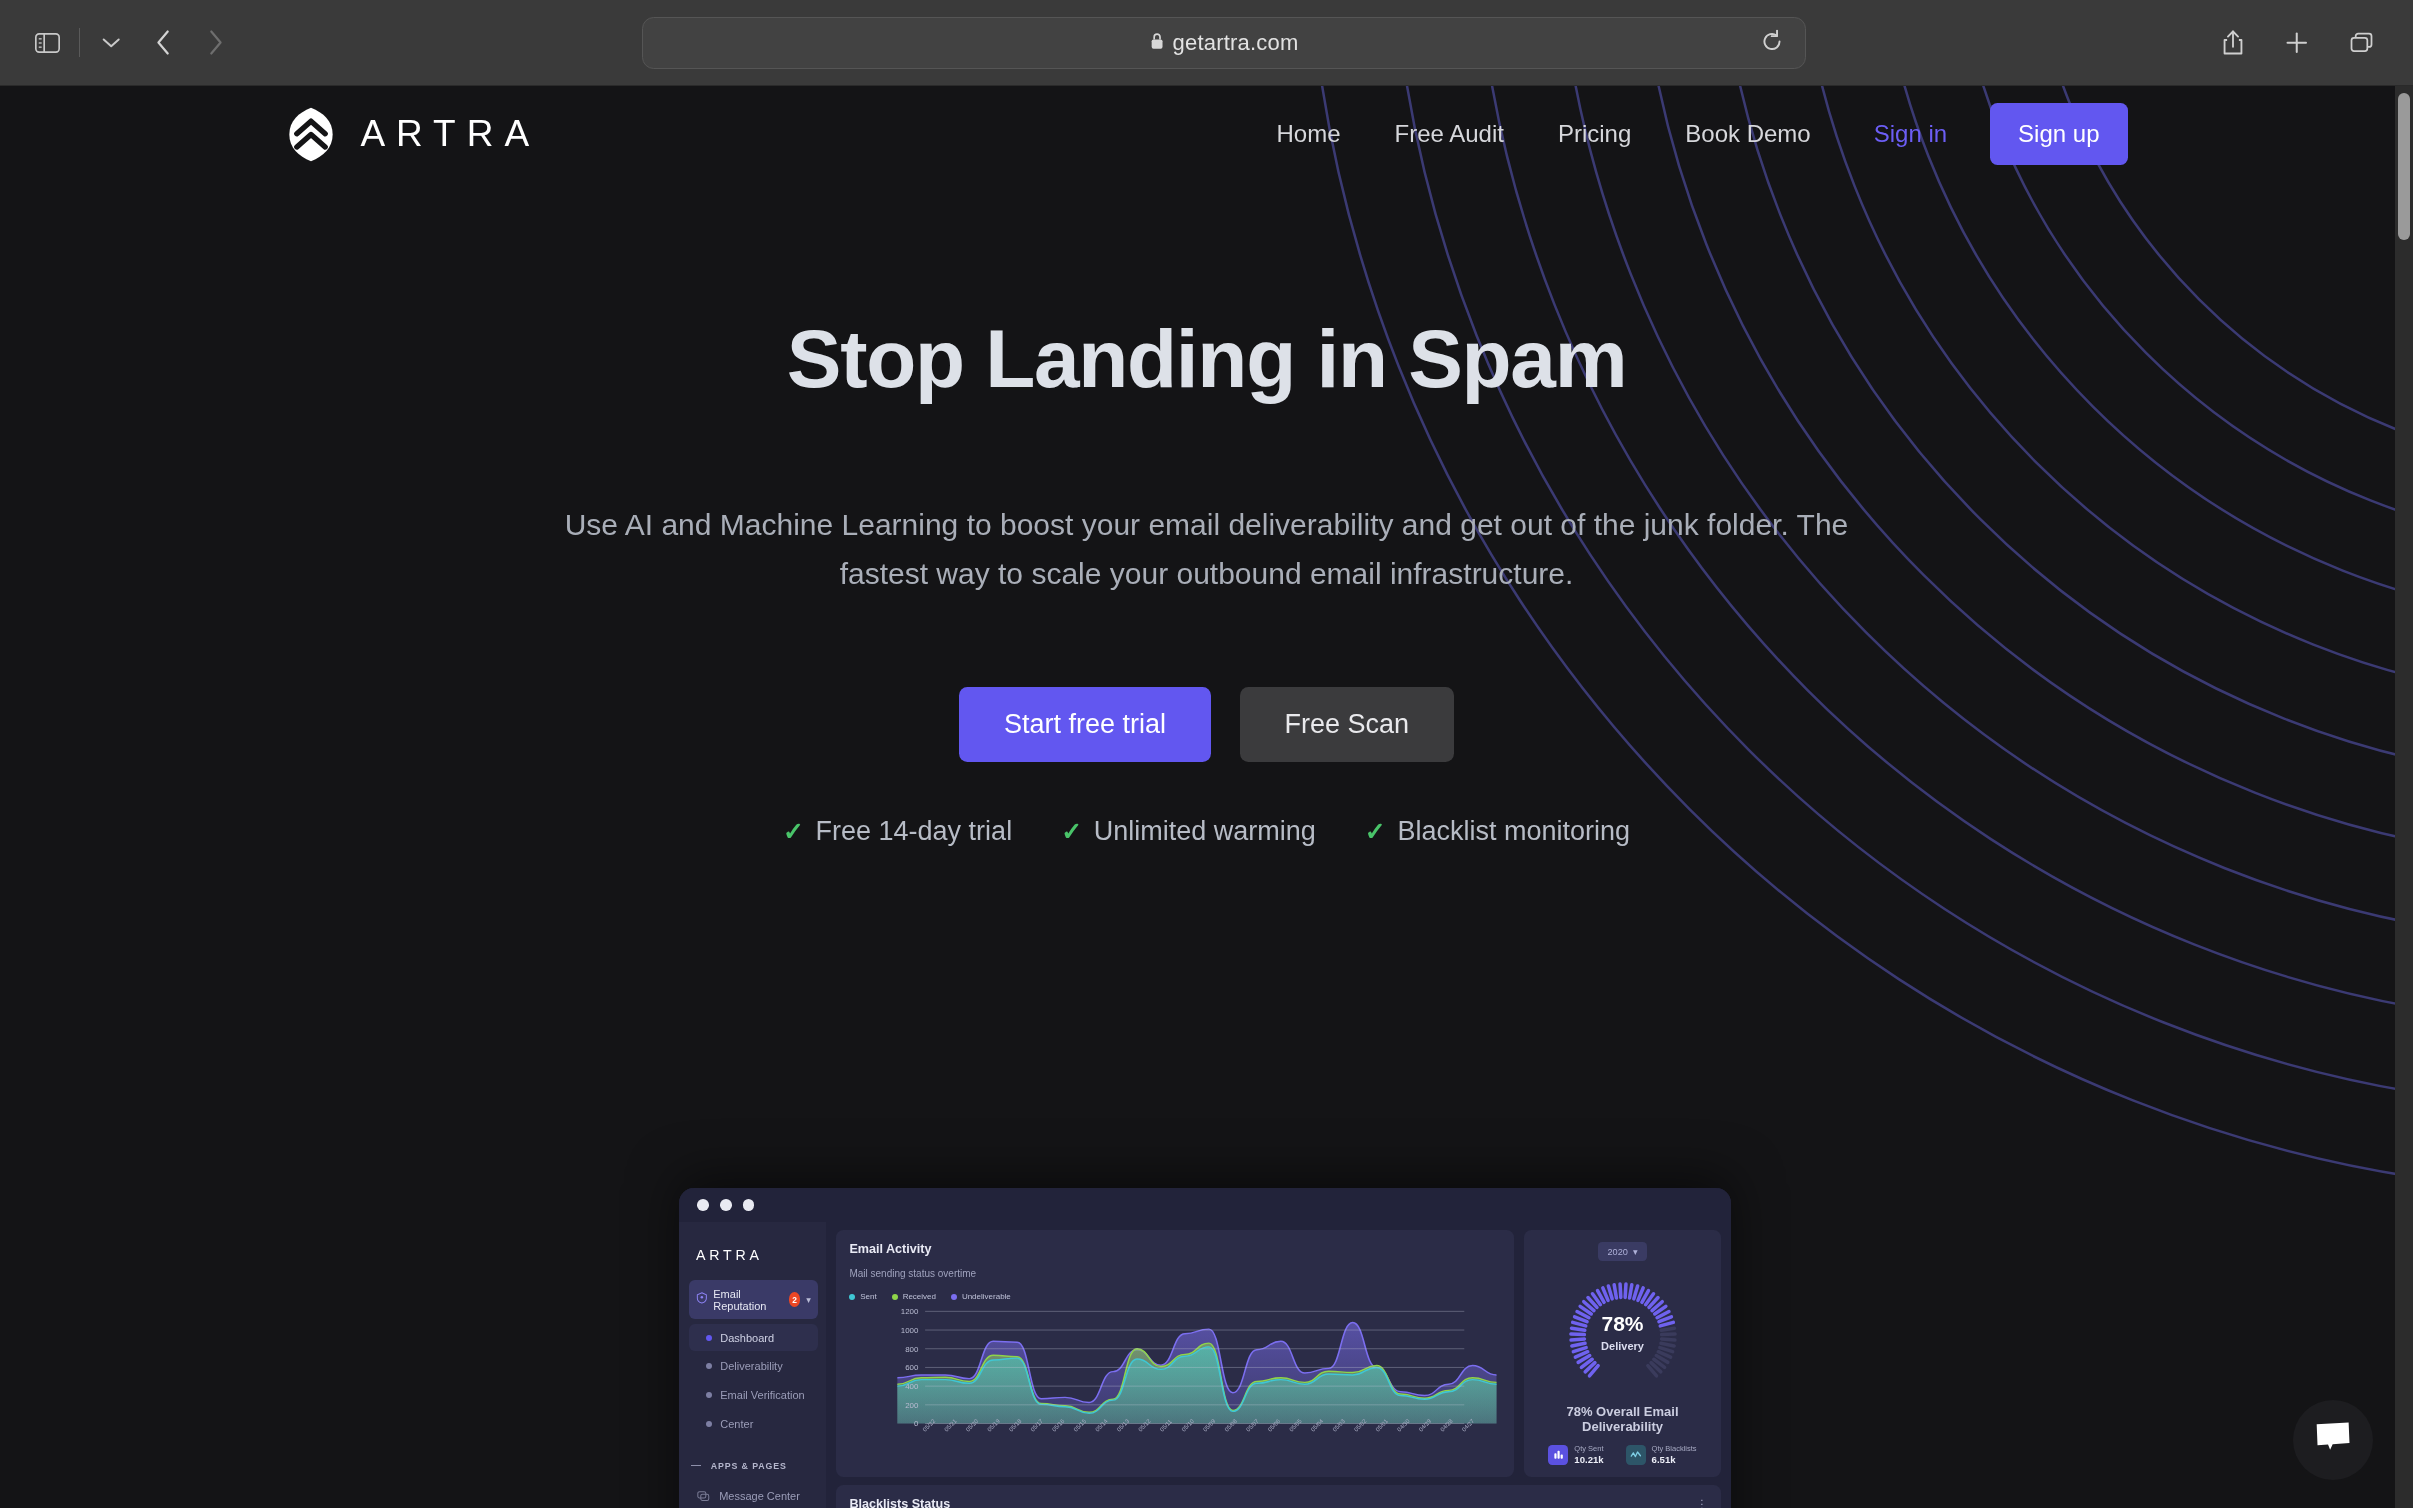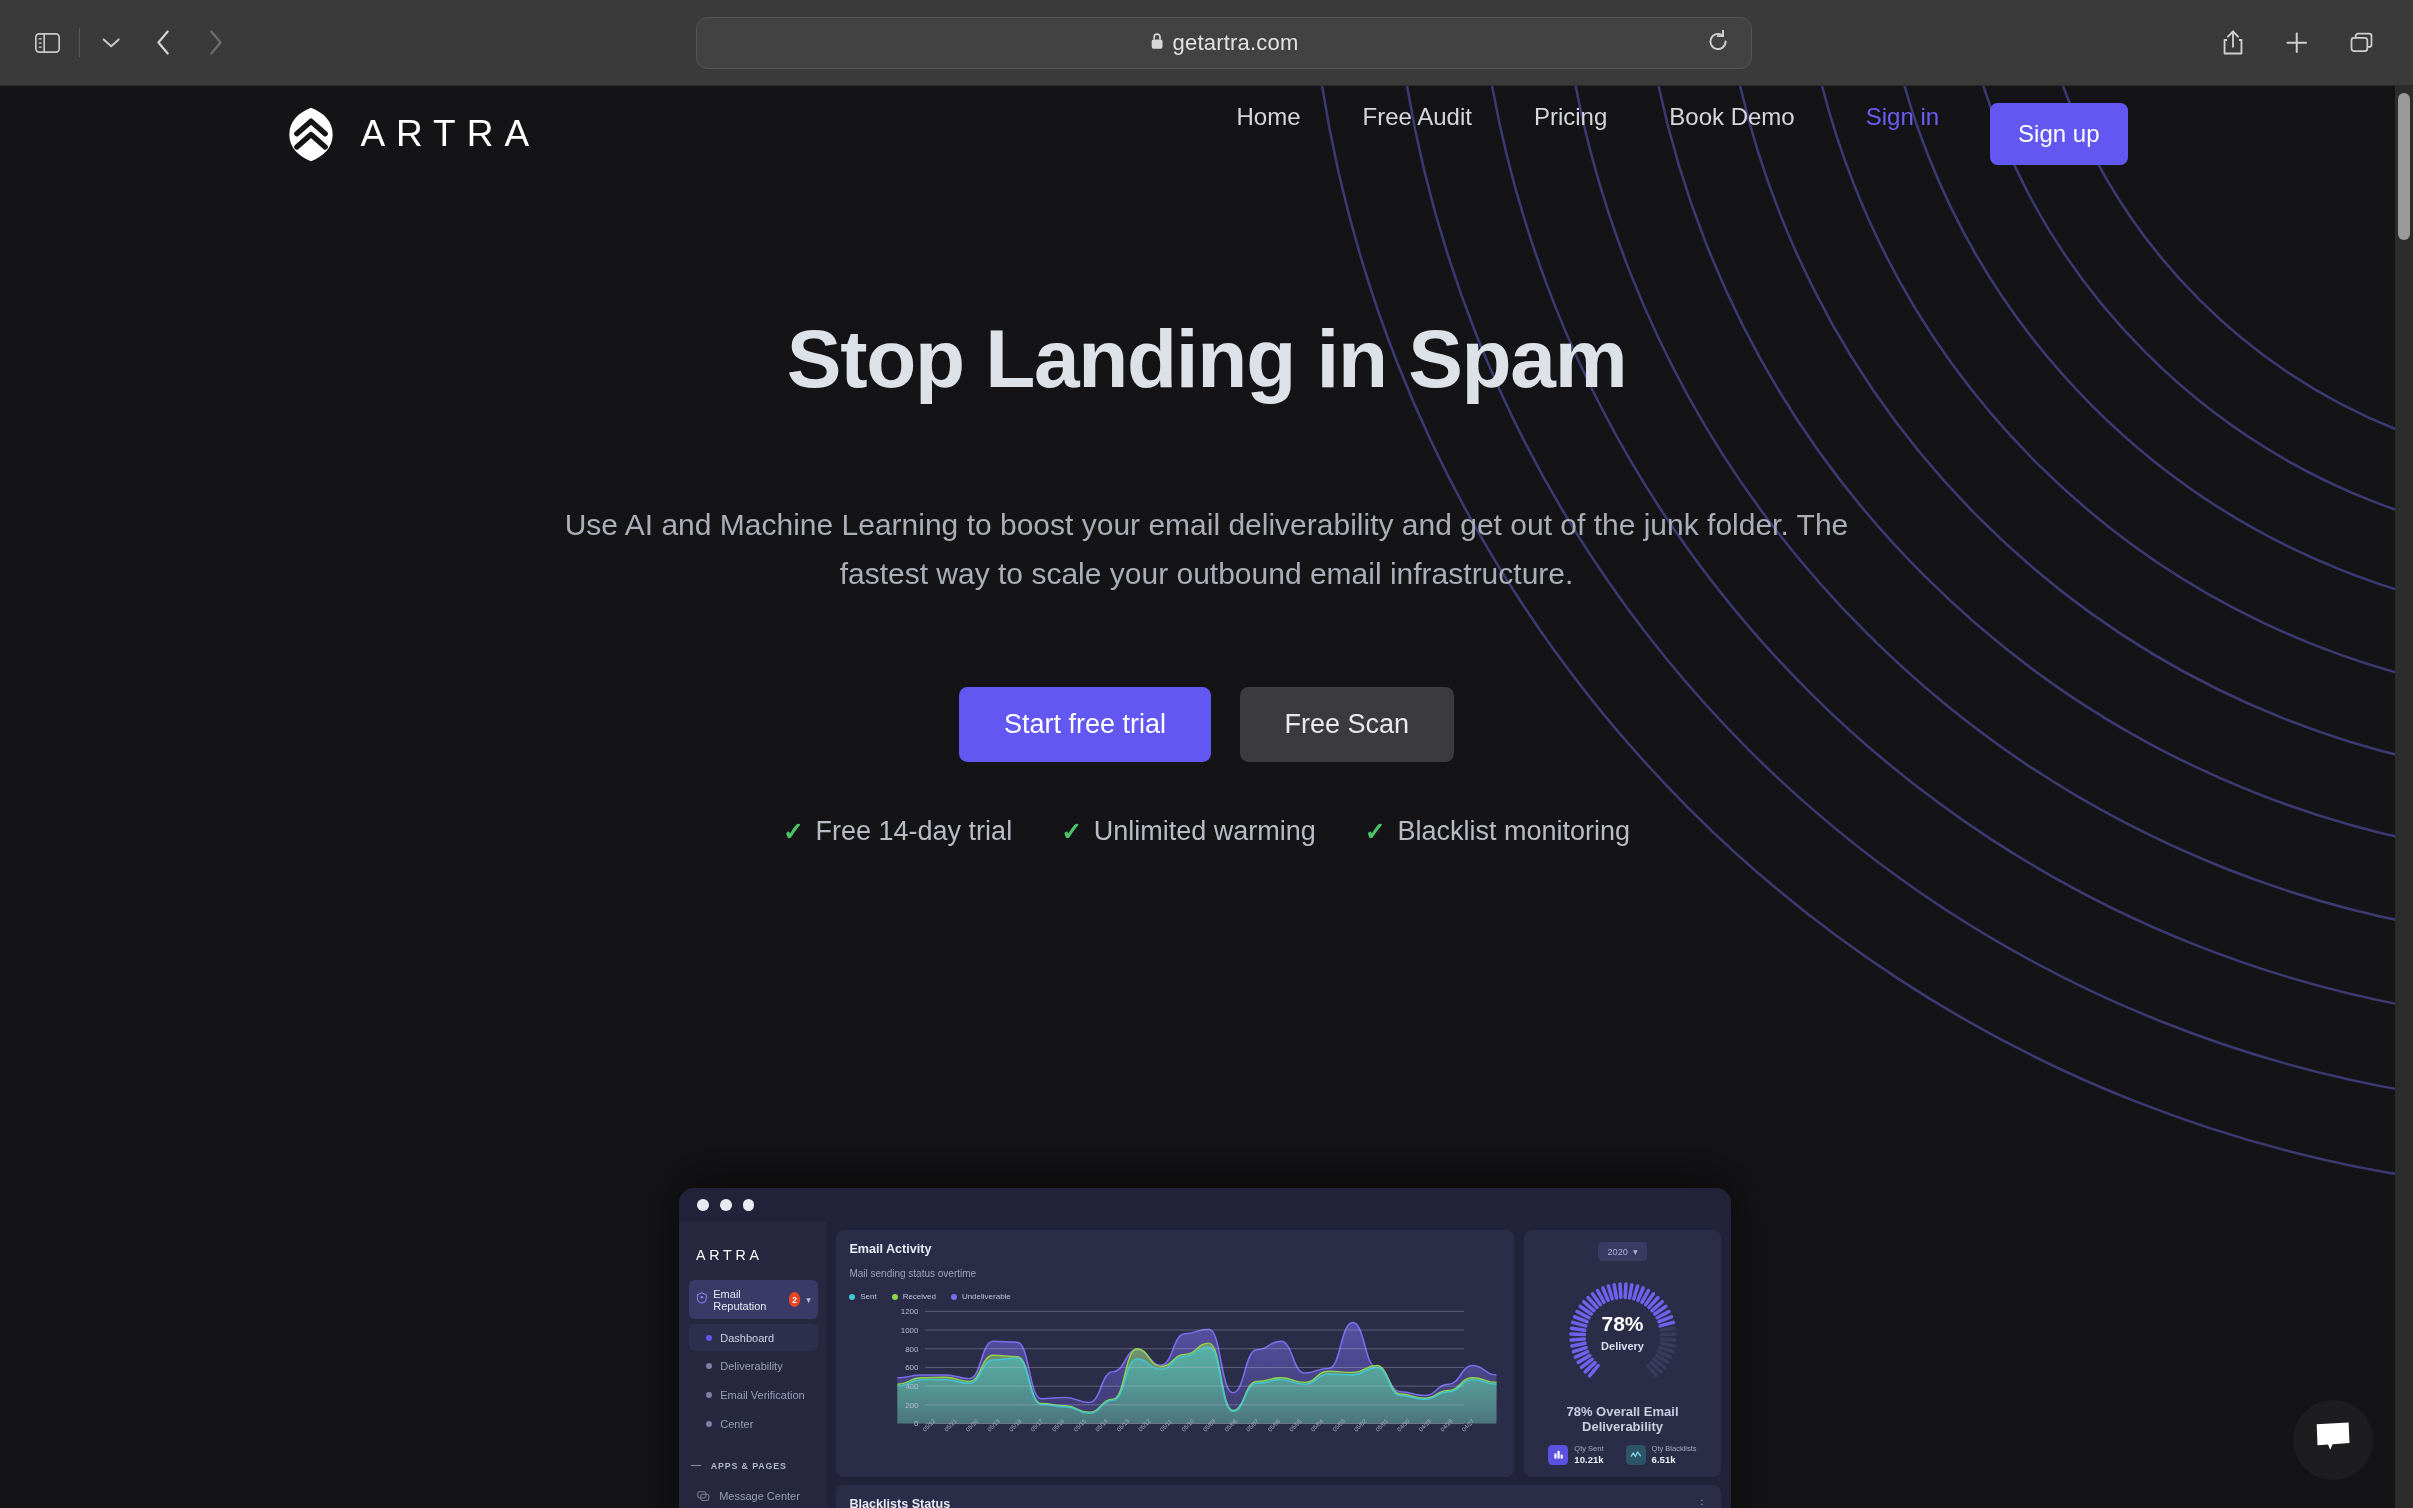--- a/index.html
+++ b/index.html
@@ -19,21 +19,21 @@
   .chrome-left { display:flex; align-items:center; gap:5px; padding-left:23.5px; }
   .chrome-btn {
     width:47px; height:47px; display:flex; align-items:center; justify-content:center;
     border-radius:6.7px;
   }
   .chrome-btn svg { display:block; }
   .chrome-sep { width:0.8px; height:28.5px; background:#5a5a5a; margin:0 3.4px; }
 
   .chrome-center { flex:1; display:flex; justify-content:center; }
   .url-bar {
-    width:1056px; height:52px; background:#424242; border:0.8px solid #555;
+    width:1164px; height:52px; background:#424242; border:0.8px solid #555;
     border-radius:11.7px; display:flex; align-items:center; justify-content:center;
     position:relative;
   }
   .url-inner { display:flex; align-items:center; gap:8.4px; }
   .url-text { color:#e2e2e2; font-size:22px; letter-spacing:0.2px; }
   .reload-btn { position:absolute; right:22px; top:50%; transform:translateY(-50%); }
   .chrome-right { display:flex; align-items:center; gap:17px; padding-right:28.5px; }
 
   
   .page {
@@ -47,21 +47,21 @@
   .site-nav {
     position:absolute; top:0; left:0; width:2413px; height:96px;
     display:flex; align-items:center; padding:0 285px; z-index:5;
   }
   .brand { display:flex; align-items:center; gap:18.4px; }
   .brand-mark { width:52px; height:55px; display:block; }
   .brand-text {
     color:#fff; font-size:37px; letter-spacing:11px; font-weight:300;
     font-family:"Liberation Sans", sans-serif; padding-left:5px;
   }
-  .nav-links { margin-left:auto; display:flex; gap:12px; }
+  .nav-links { margin-left:auto; display:flex; align-items:center; gap:4px; }
   .nav-link {
     color:#d6d7db; font-size:24px; padding:0 25px; white-space:nowrap; cursor:pointer;
   }
   .nav-link.accent { color:#6c5ef5; padding-left:34px; padding-right:28.5px; }
   .signup-btn {
     background:#6257f0; color:#fff; font-size:24px; border:none; border-radius:7.5px;
     padding:17px 28.5px; margin-left:10px; cursor:pointer; white-space:nowrap;
   }
 
   

